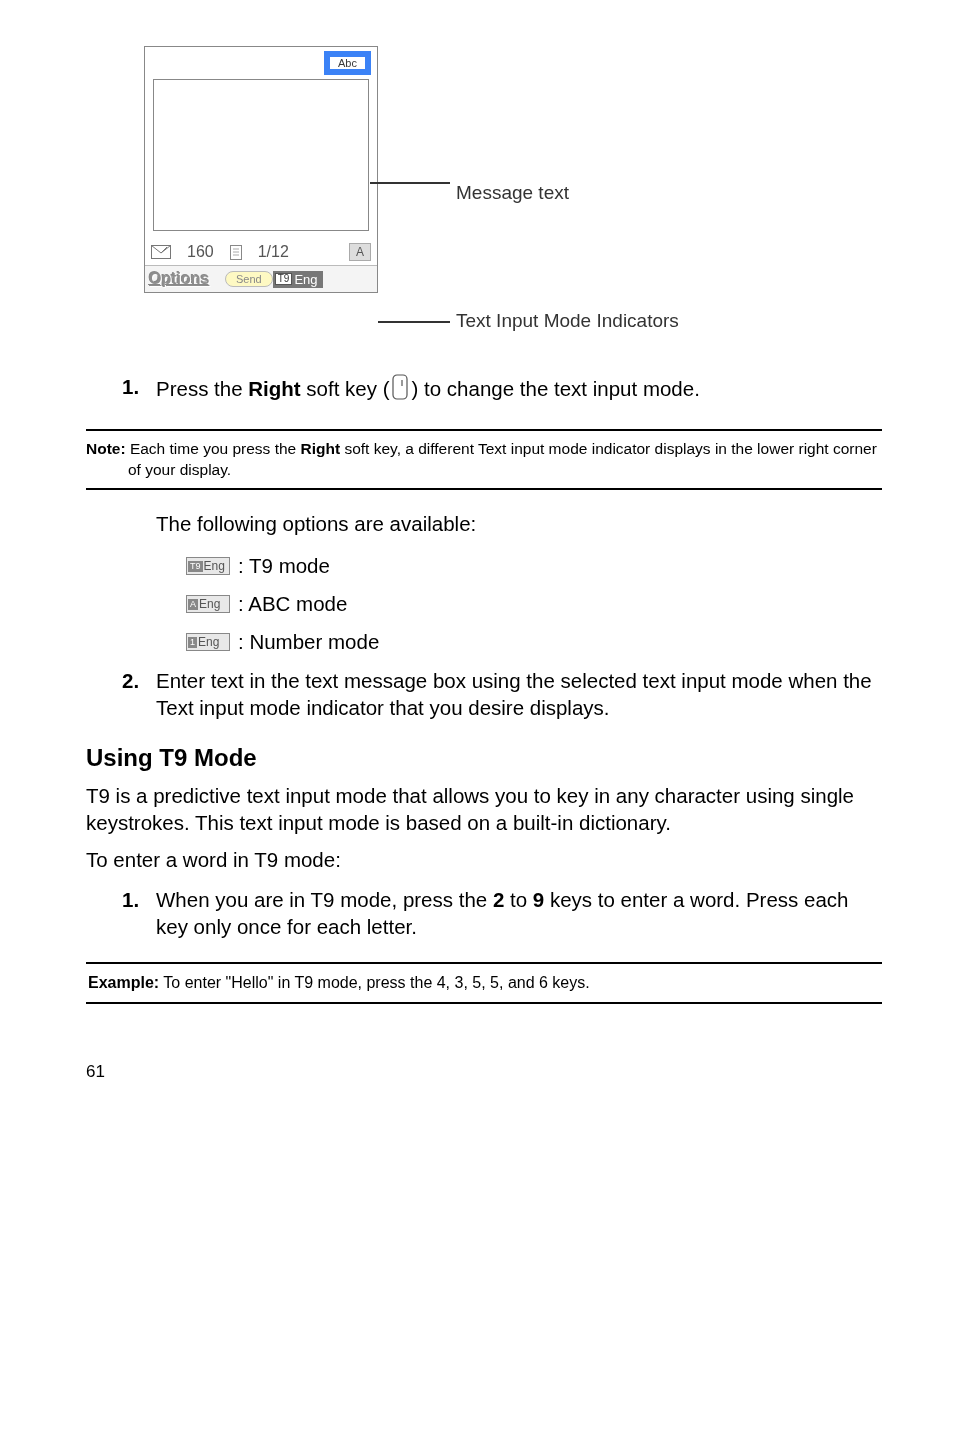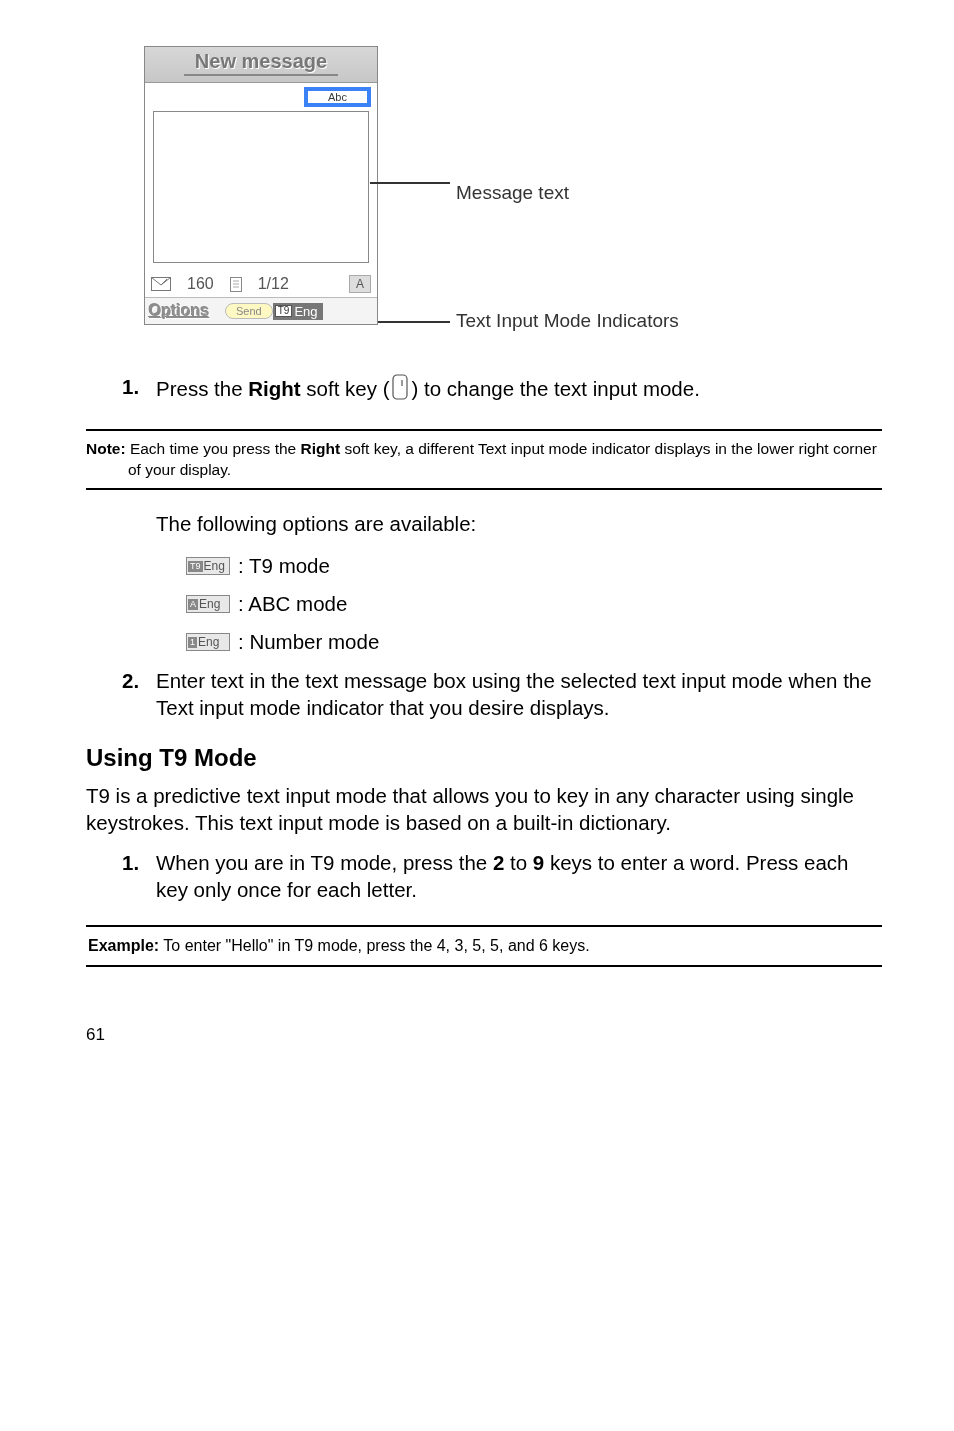--- a/index.html
+++ b/index.html
@@ -43,23 +43,23 @@
     height: 2px;
     background: #888;
     margin: 1px auto 0 auto;
   }
   .mode-badge-row {
     text-align: right;
     padding: 4px 6px 2px 0;
   }
   .mode-badge {
     display: inline-block;
-    border: 4px solid #3b82f6;
+    border: 6px solid #3b82f6;
     font-size: 11px;
-    padding: 0 20px;
+    padding: 0 8px;
     color: #3a3a3a;
   }
   .text-box {
     margin: 2px 8px 8px 8px;
     border: 1px solid #888;
     height: 152px;
     background: #fff;
     position: relative;
   }
   .status-row {
@@ -226,24 +226,20 @@
   .rsk-svg { display: inline-block; vertical-align: -4px; margin: 0 2px; }
   b { font-weight: bold; }
 </style>
 </head>
 <body>
 
 <div class="page">
 
   <div class="figure-area">
     <div class="phone-screen">
-      <div class="title-bar">
-        <div class="title-text">New message</div>
-        <div class="title-underline"></div>
-      </div>
       <div class="mode-badge-row">
         <span class="mode-badge">Abc</span>
       </div>
       <div class="text-box"></div>
       <div class="status-row">
         <span class="envelope-icon">
           <svg width="20" height="14" viewBox="0 0 20 14">
               <rect x="0.5" y="0.5" width="19" height="13" fill="none" stroke="#777"></rect>
               <path d="M0.5 0.5 L10 8 L19.5 0.5" fill="none" stroke="#777"></path>
               <path d="M10 8 L16 2" fill="none" stroke="#777"></path>
@@ -322,20 +318,21 @@
     </div>
   </div>
 
   <div class="step">
     <div class="step-num">2.</div>
     <div class="step-body">Enter text in the text message box using the selected text input mode when the Text input mode indicator that you desire displays.</div>
   </div>
 
   <div class="section-heading">Using T9 Mode</div>
   <div class="body-para">T9 is a predictive text input mode that allows you to key in any character using single keystrokes. This text input mode is based on a built-in dictionary.</div>
+  <div class="body-para">To enter a word in T9 mode:</div>
 
   <div class="step">
     <div class="step-num">1.</div>
     <div class="step-body">
       <span>When you are in T9 mode, press the </span><b>2</b><span> to </span><b>9</b><span> keys to enter a word. Press each key only once for each letter.</span>
     </div>
   </div>
 
   <div class="example-box">
     <b>Example:</b><span> To enter "Hello" in T9 mode, press the 4, 3, 5, 5, and 6 keys.</span>

